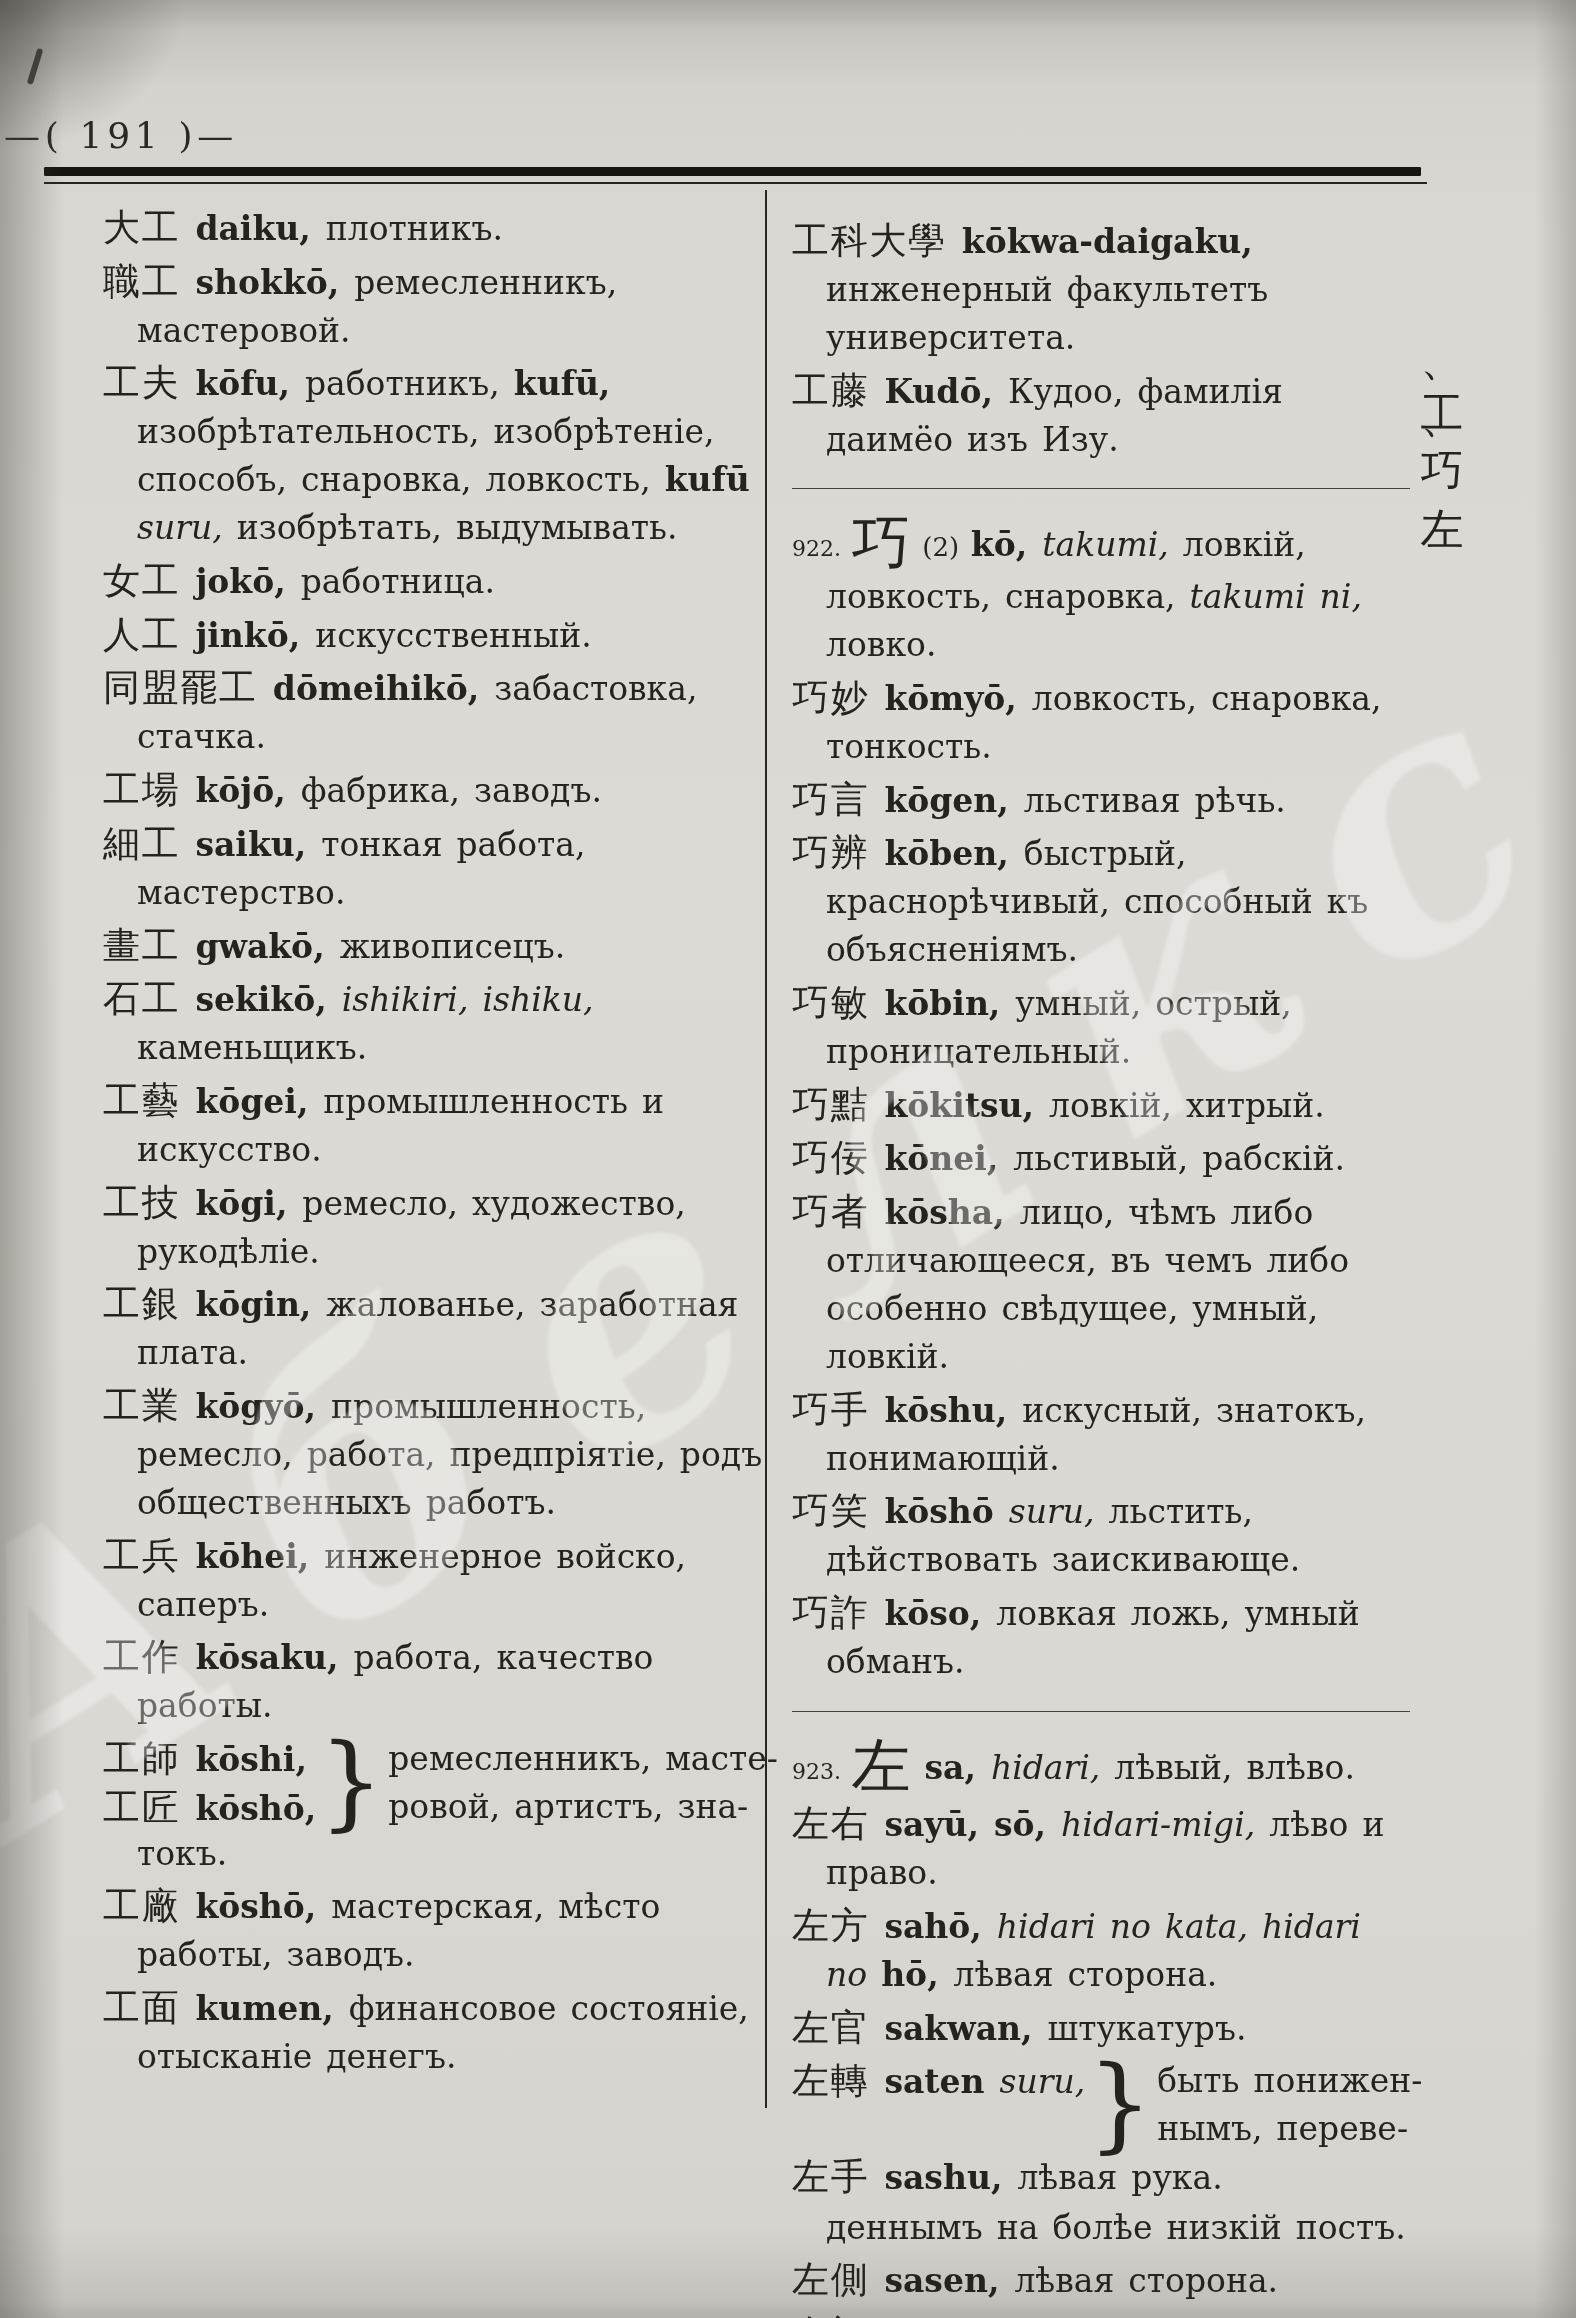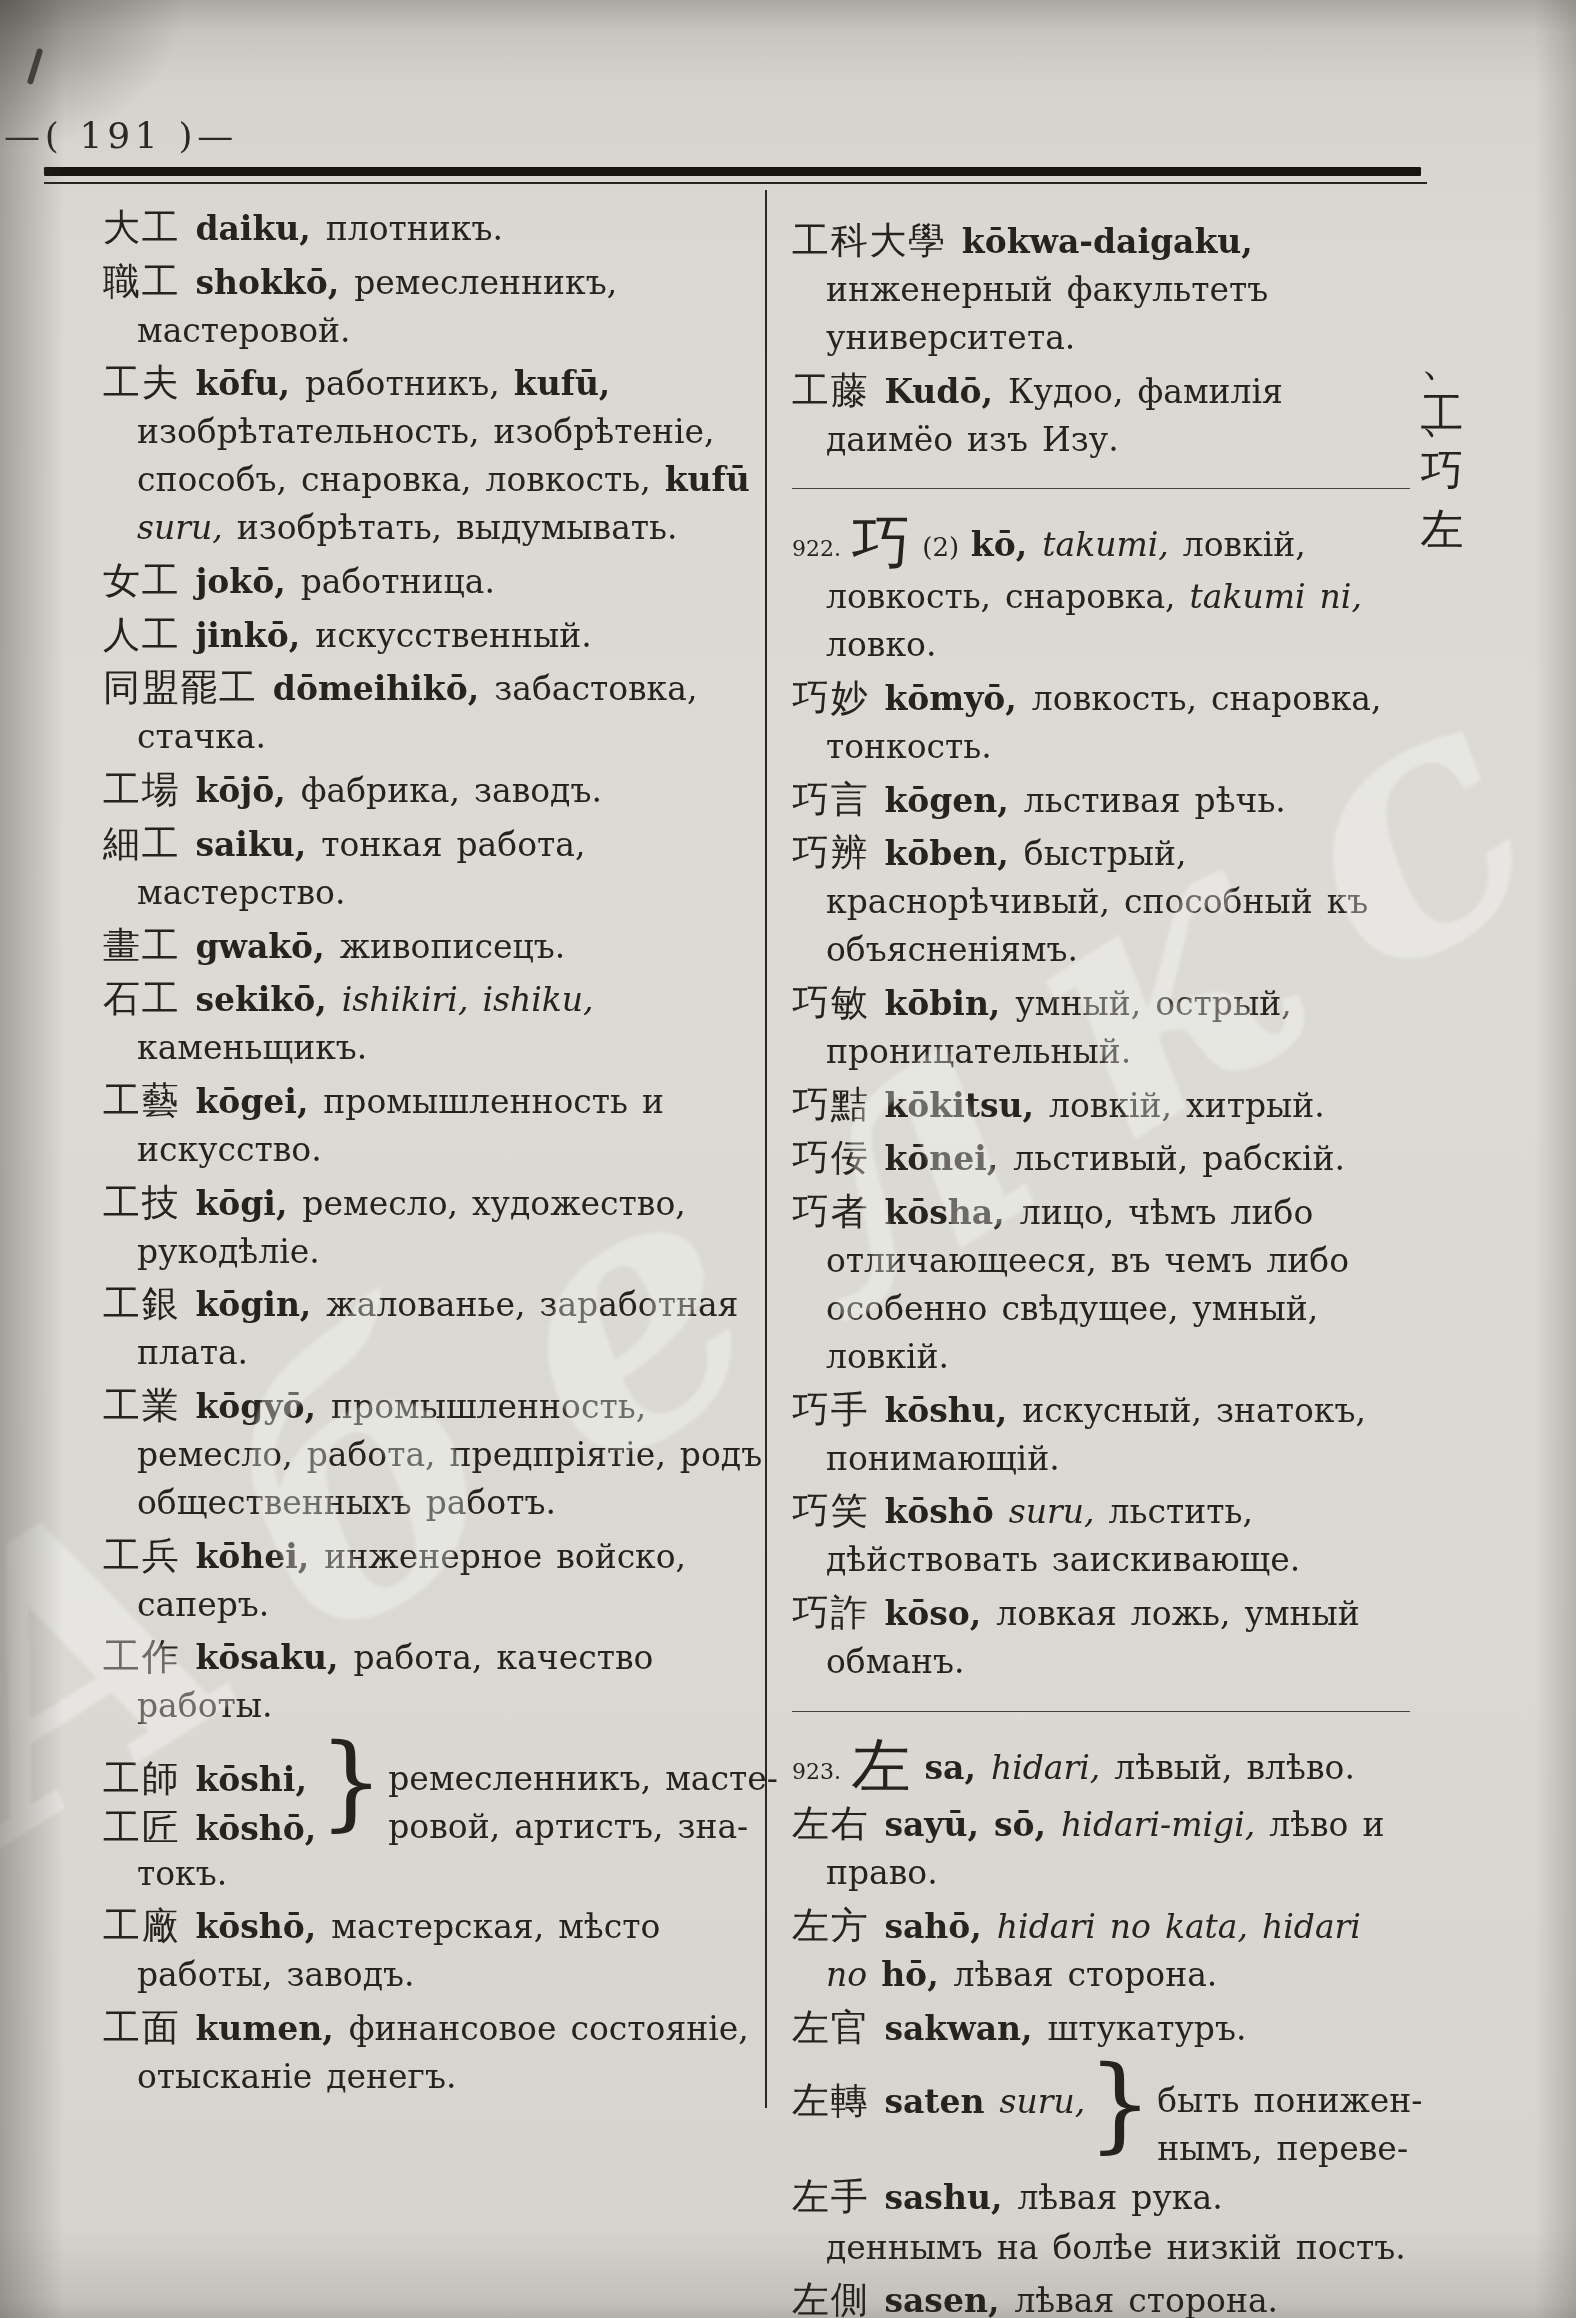--- a/index.html
+++ b/index.html
@@ -41,21 +41,21 @@
   .kanji     { font-size:37px; letter-spacing:1.7px; }
   .kanji-big { font-size:59px; line-height:.9; vertical-align:-7px; letter-spacing:0; }
   .b   { font-weight:bold; }
   .bi  { font-weight:normal; font-style:italic; }
   .num { font-size:22px; }
   .small { font-size:26px; }
 
   .sep { border:0; border-top:1.7px solid #45423a; margin:24.5px 3.5px 27px 0; }
 
   .brace-entry { display:flex; align-items:flex-start; padding-left:0; text-indent:0; margin-bottom:0; }
-  .bg-col  { flex:0 0 auto;margin-top:20px; }
+  .bg-col  { flex:0 0 auto; }
   .bg-line { white-space:nowrap; }
   .bg-brace { flex:0 0 auto; font-size:102px; line-height:93px; margin:0 4.7px 0 2.3px;
               font-weight:400; color:#26231e; }
 
   .margin-kanji { position:absolute; left:1414px; top:361px;
                   writing-mode:vertical-rl; text-orientation:upright;
                   font-size:43px; letter-spacing:7px; color:#26231e; }
 
   .watermark { position:absolute; left:-47px; top:1527px; z-index:5;
                transform:rotate(-32deg); transform-origin:0 50%;

